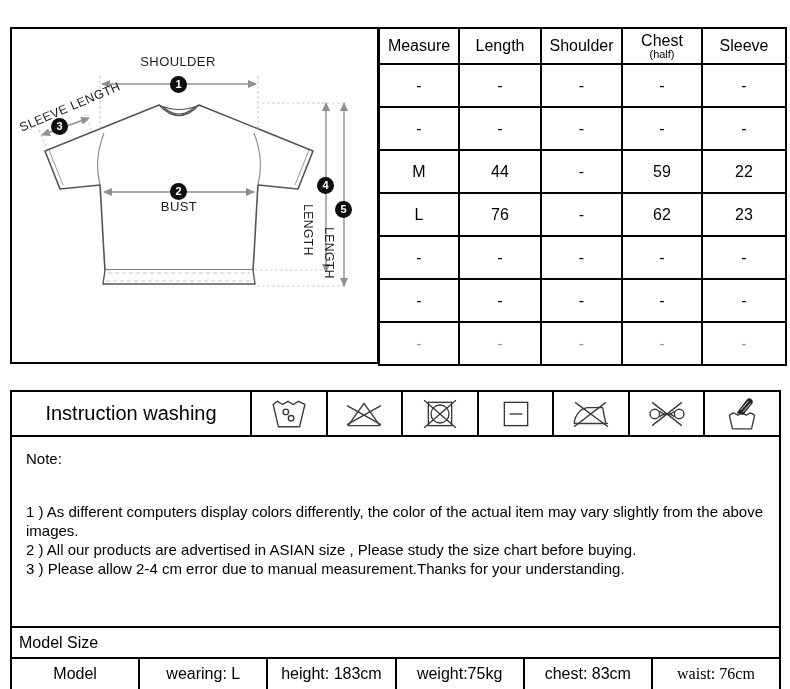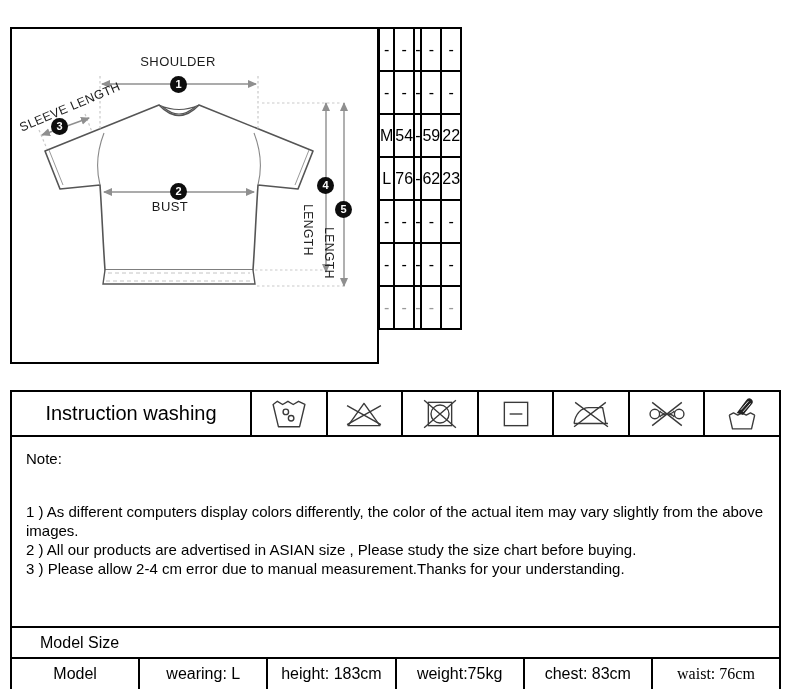--- a/index.html
+++ b/index.html
@@ -5,21 +5,21 @@
   html,body{margin:0;padding:0;background:#fff;}
   #canvas{position:relative;width:790px;height:689px;background:#fff;
           font-family:"Liberation Sans",sans-serif;color:#000;overflow:hidden;}
 
   
   .diagram-box{position:absolute;left:10px;top:27px;width:369px;height:337px;
                border:2px solid #000;box-sizing:border-box;}
   .diagram-box svg{position:absolute;left:0;top:0;}
   .dlabel{position:absolute;font-size:13px;color:#1c1c1c;text-align:center;letter-spacing:.4px;}
   .shoulder-label{left:106px;top:25px;width:120px;}
-  .bust-label{left:108px;top:170px;width:100px;}
+  .bust-label{left:117px;top:170px;width:100px;}
   .sleeve-label{left:0px;top:71px;width:116px;transform:rotate(-23deg);font-size:12.5px;}
   .vlabel{position:absolute;width:64px;text-align:center;font-size:12px;color:#222;
           transform:rotate(90deg);letter-spacing:.5px;}
   .len-a{left:264px;top:194px;}
   .len-b{left:285px;top:217px;}
   .marker{position:absolute;width:17px;height:17px;border-radius:50%;background:#0d0d0d;
           color:#fff;font-size:11px;font-weight:bold;text-align:center;line-height:17px;}
   .m1{left:158px;top:47px;} .m2{left:158px;top:154px;} .m3{left:39px;top:89px;}
   .m4{left:305px;top:148px;} .m5{left:323px;top:172px;}
   .unit-note{position:absolute;left:52px;top:305px;width:240px;text-align:center;font-size:17px;}
@@ -38,21 +38,21 @@
               box-sizing:border-box;background:#fff;}
   .care-row{display:flex;height:43px;border-bottom:2px solid #000;}
   .care-title{width:238px;flex:none;border-right:2px solid #000;display:flex;
               align-items:center;justify-content:center;font-size:20px;}
   .care-cell{flex:1;border-right:2px solid #000;display:flex;align-items:center;justify-content:center;}
   .care-cell:last-child{border-right:none;}
   .note-area{height:165px;padding:12px 14px;box-sizing:content-box;font-size:15px;line-height:19px;}
   .note-title{margin-bottom:34px;}
   .note-red{color:#000000;}
   .model-title-row{height:29px;border-top:2px solid #000;display:flex;align-items:center;
-                   padding-left:28px;font-size:16px;}
+                   padding-left:7px;font-size:16px;}
   .model-row{display:flex;height:30px;border-top:2px solid #000;text-align:center;}
   .model-cell{flex:1;border-right:2px solid #000;display:flex;align-items:center;
               justify-content:center;font-size:16px;}
   .model-cell:last-child{border-right:none;font-family:Liberation Serif, serif;}
 </style>
 </head>
 <body>
 
 <div id="canvas">
 
@@ -95,37 +95,44 @@
     <span class="marker m1">1</span>
     <span class="marker m2">2</span>
     <span class="marker m3">3</span>
     <span class="marker m4">4</span>
     <span class="marker m5">5</span>
 
   </div>
 
   <table class="size-table">
     <tbody>
+        <tr>
+      <th class="c0">Measure</th>
+      <th class="c1">Length</th>
+      <th class="c2">Shoulder</th>
+      <th class="c3"><span>Chest</span><span class="chest-sub">(half)</span></th>
+      <th class="c4">Sleeve</th>
+    </tr>
     <tr>
       <td>-</td>
       <td>-</td>
       <td>-</td>
       <td>-</td>
       <td>-</td>
     </tr>
     <tr>
       <td>-</td>
       <td>-</td>
       <td>-</td>
       <td>-</td>
       <td>-</td>
     </tr>
     <tr>
       <td>M</td>
-      <td>54</td>
+      <td>44</td>
       <td>-</td>
       <td>59</td>
       <td>22</td>
     </tr>
     <tr>
       <td>L</td>
       <td>76</td>
       <td>-</td>
       <td>62</td>
       <td>23</td>

